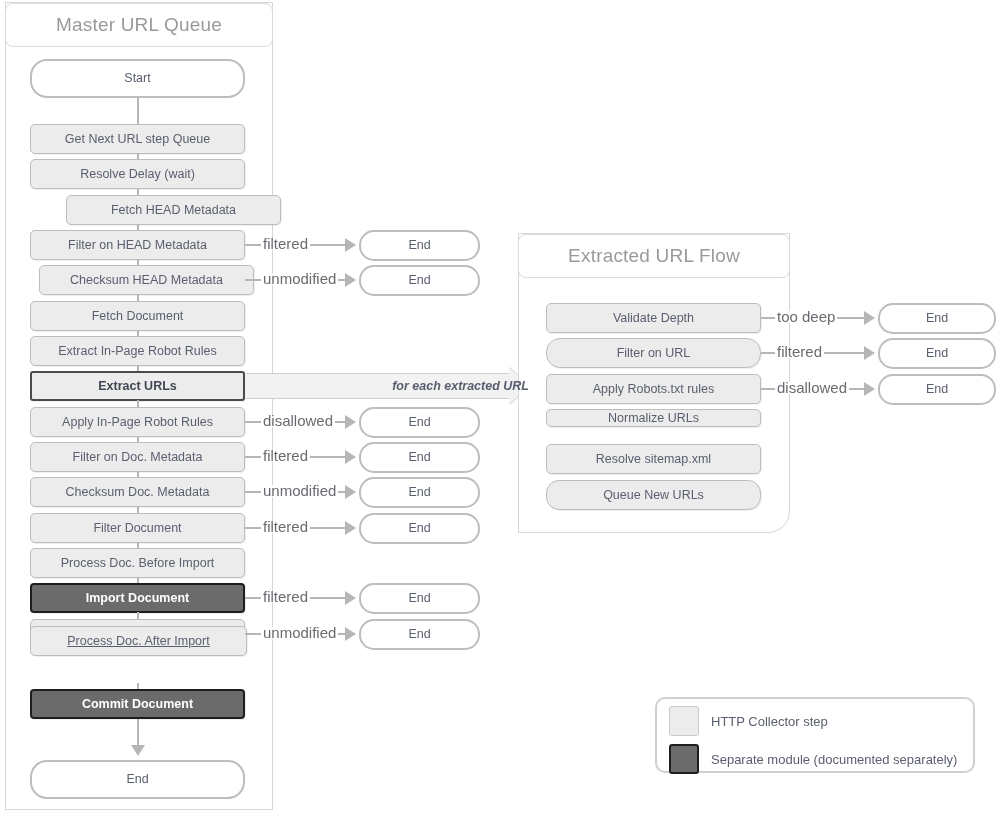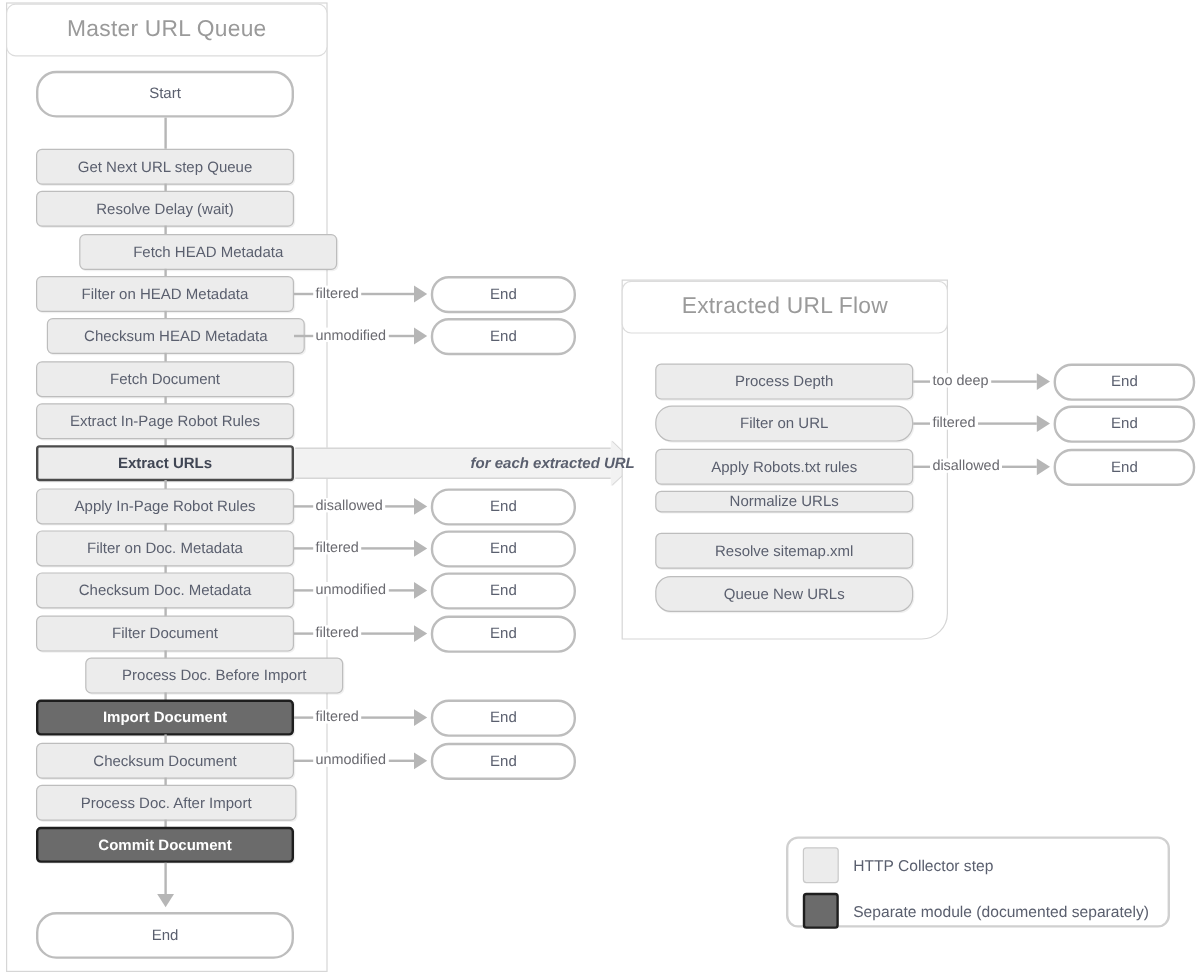--- a/index.html
+++ b/index.html
@@ -98,21 +98,21 @@
   }
   .arrow-right{
     position:absolute;
     width:0;height:0;
     border-top:7px solid transparent;
     border-bottom:7px solid transparent;
     border-left:11px solid #b6b6b6;
   }
   .edge-label{
     position:absolute;
-    font-size:12px;
+    font-size:15px;
     color:#6a6a70;
     background:#ffffff;
     padding:0 2px;
     white-space:nowrap;
     line-height:12px;
   }
 
   
   .block-arrow{
     position:absolute;
@@ -200,27 +200,27 @@
     <div class="node step emphasis" style="left: 30px; top: 371px; width: 215px; height: 30px;">Extract URLs</div>
     <div class="vline" style="left: 136.5px; top: 400px; width: 2px; height: 8px;"></div>
     <div class="node step" style="left: 30px; top: 407px; width: 215px; height: 30px;">Apply In-Page Robot Rules</div>
     <div class="vline" style="left: 136.5px; top: 436px; width: 2px; height: 7px;"></div>
     <div class="node step" style="left: 30px; top: 442px; width: 215px; height: 30px;">Filter on Doc. Metadata</div>
     <div class="vline" style="left: 136.5px; top: 471px; width: 2px; height: 7px;"></div>
     <div class="node step" style="left: 30px; top: 477px; width: 215px; height: 30px;">Checksum Doc. Metadata</div>
     <div class="vline" style="left: 136.5px; top: 506px; width: 2px; height: 8px;"></div>
     <div class="node step" style="left: 30px; top: 513px; width: 215px; height: 30px;">Filter Document</div>
     <div class="vline" style="left: 136.5px; top: 542px; width: 2px; height: 7px;"></div>
-    <div class="node step" style="left: 30px; top: 548px; width: 215px; height: 30px; margin-left: 41px;">Process Doc. Before Import</div>
+    <div class="node step" style="left: 30px; top: 548px; width: 215px; height: 30px;">Process Doc. Before Import</div>
     <div class="vline" style="left: 136.5px; top: 577px; width: 2px; height: 7px;"></div>
     <div class="node step module" style="left: 30px; top: 583px; width: 215px; height: 30px;">Import Document</div>
     <div class="vline" style="left: 136.5px; top: 612px; width: 2px; height: 8px;"></div>
     <div class="node step" style="left: 30px; top: 619px; width: 215px; height: 30px;">Checksum Document</div>
     <div class="vline" style="left: 136.5px; top: 648px; width: 2px; height: 7px;"></div>
-    <div class="node step" style="left: 30px; top: 654px; width: 217px; height: 30px;">Process Doc. After Import</div>
+    <div class="node step" style="left: 30px; top: 626px; width: 217px; height: 30px; text-decoration: underline;">Process Doc. After Import</div>
     <div class="vline" style="left: 136.5px; top: 683px; width: 2px; height: 7px;"></div>
     <div class="node step module" style="left: 30px; top: 689px; width: 215px; height: 30px;">Commit Document</div>
     <div class="vline" style="left: 136.5px; top: 719px; width: 2px; height: 27px;"></div>
     <div class="arrow-down" style="left: 130.5px; top: 745px;"></div>
     <div class="node terminal" style="left: 30px; top: 760px; width: 215px; height: 39px;">End</div>
     <div class="hline" style="left: 245px; top: 244px; width: 100px; height: 2px;"></div>
     <div class="arrow-right" style="left: 345px; top: 238px;"></div>
     <div class="edge-label" style="left: 261px; top: 238px;">filtered</div>
     <div class="node terminal" style="left: 359px; top: 230px; width: 121px; height: 31px; border-radius: 15px;">End</div>
     <div class="hline" style="left: 245px; top: 279px; width: 100px; height: 2px;"></div>
@@ -251,21 +251,21 @@
     <div class="arrow-right" style="left: 345px; top: 627px;"></div>
     <div class="edge-label" style="left: 261px; top: 627px;">unmodified</div>
     <div class="node terminal" style="left: 359px; top: 619px; width: 121px; height: 31px; border-radius: 15px;">End</div>
     <div class="block-arrow" style="left: 246px; top: 367px; width: 283px; height: 38px;">
       <div class="body" style="width: 263px;"></div>
       <div class="head" style="left: 263px;"></div>
       <div class="ba-label">for each extracted URL</div>
     </div>
     <div class="flow-container" style="left: 518px; top: 233px; width: 272px; height: 300px; border-bottom-right-radius: 22px;"></div>
     <div class="flow-title" style="left: 518px; top: 234px; width: 272px; height: 44px;">Extracted URL Flow</div>
-    <div class="node step" style="left: 546px; top: 303px; width: 215px; height: 30px;">Process Depth</div>
+    <div class="node step" style="left: 546px; top: 303px; width: 215px; height: 30px;">Validate Depth</div>
     <div class="node step" style="left: 546px; top: 338px; width: 215px; height: 30px; border-radius: 14px;">Filter on URL</div>
     <div class="node step" style="left: 546px; top: 374px; width: 215px; height: 30px;">Apply Robots.txt rules</div>
     <div class="node step" style="left: 546px; top: 409px; width: 215px; height: 18px;">Normalize URLs</div>
     <div class="node step" style="left: 546px; top: 444px; width: 215px; height: 30px;">Resolve sitemap.xml</div>
     <div class="node step" style="left: 546px; top: 480px; width: 215px; height: 30px; border-radius: 13px;">Queue New URLs</div>
     <div class="hline" style="left: 761px; top: 317px; width: 103px; height: 2px;"></div>
     <div class="arrow-right" style="left: 864px; top: 311px;"></div>
     <div class="edge-label" style="left: 775px; top: 311px;">too deep</div>
     <div class="node terminal" style="left: 878px; top: 303px; width: 118px; height: 31px; border-radius: 15px;">End</div>
     <div class="hline" style="left: 761px; top: 352px; width: 103px; height: 2px;"></div>

